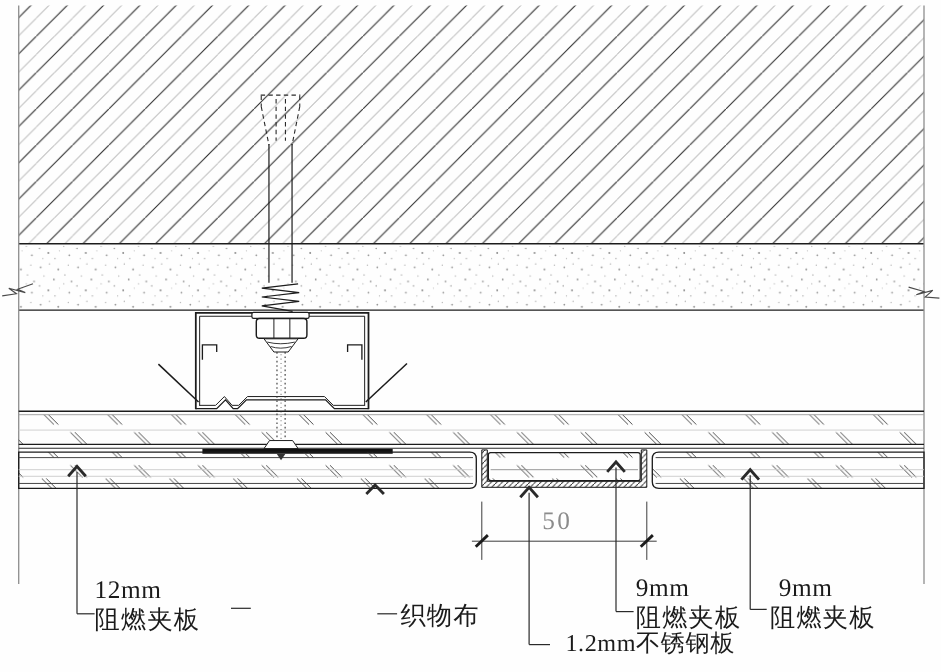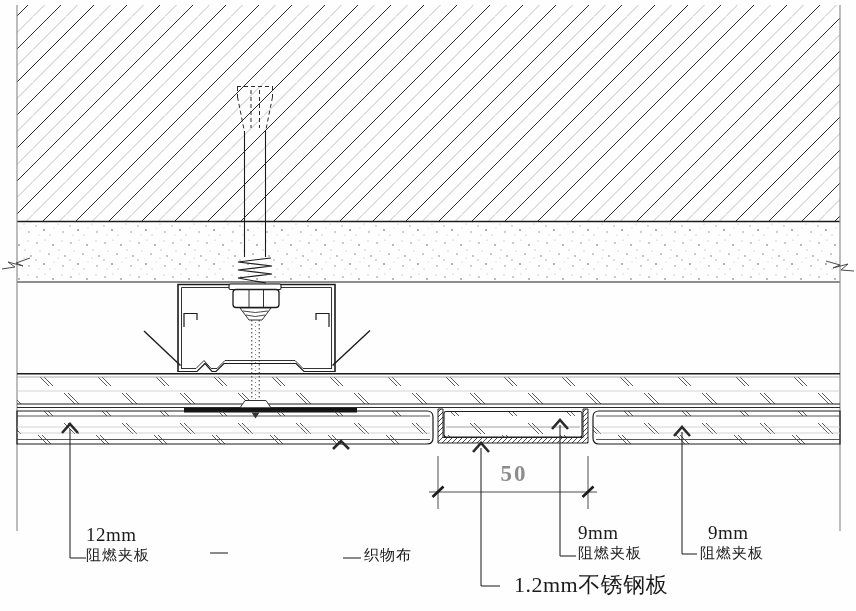--- a/index.html
+++ b/index.html
@@ -1,23 +1,23 @@
 <!DOCTYPE html>
 <html><head>
 <meta charset="utf-8">
 <style>
   html,body{margin:0;padding:0;background:#ffffff;}
   .stage{position:relative;width:856px;height:611px;background:#fefefe;overflow:hidden;
          font-family:"Liberation Serif","DejaVu Serif",serif;}
   svg{position:absolute;left:0;top:0;}
   .lbl{position:absolute;color:#1b1b1b;white-space:nowrap;line-height:1;}
-  .sz{font-size:19px;letter-spacing:0.5px;}
-  .cn{font-size:15px;letter-spacing:1px;}
+  .sz{font-size:23px;letter-spacing:0.5px;}
+  .cn{font-size:23px;letter-spacing:1px;}
   .steel-lbl{font-size:22px;letter-spacing:0.5px;}
-  .dim{position:absolute;color:#8c8c8c;font-size:23px;letter-spacing:2px;text-align:center;font-weight:bold;}
+  .dim{position:absolute;color:#8c8c8c;font-size:23px;letter-spacing:2px;text-align:left;}
 </style>
 </head>
 <body>
 
 <div class="stage">
 
 <svg width="856" height="611" viewBox="0 0 856 611">
   <defs>
     <pattern id="concrete" width="33" height="33" patternUnits="userSpaceOnUse">
       <line x1="0" y1="33" x2="33" y2="0" stroke="#2c2c2c" stroke-width="1"></line>

